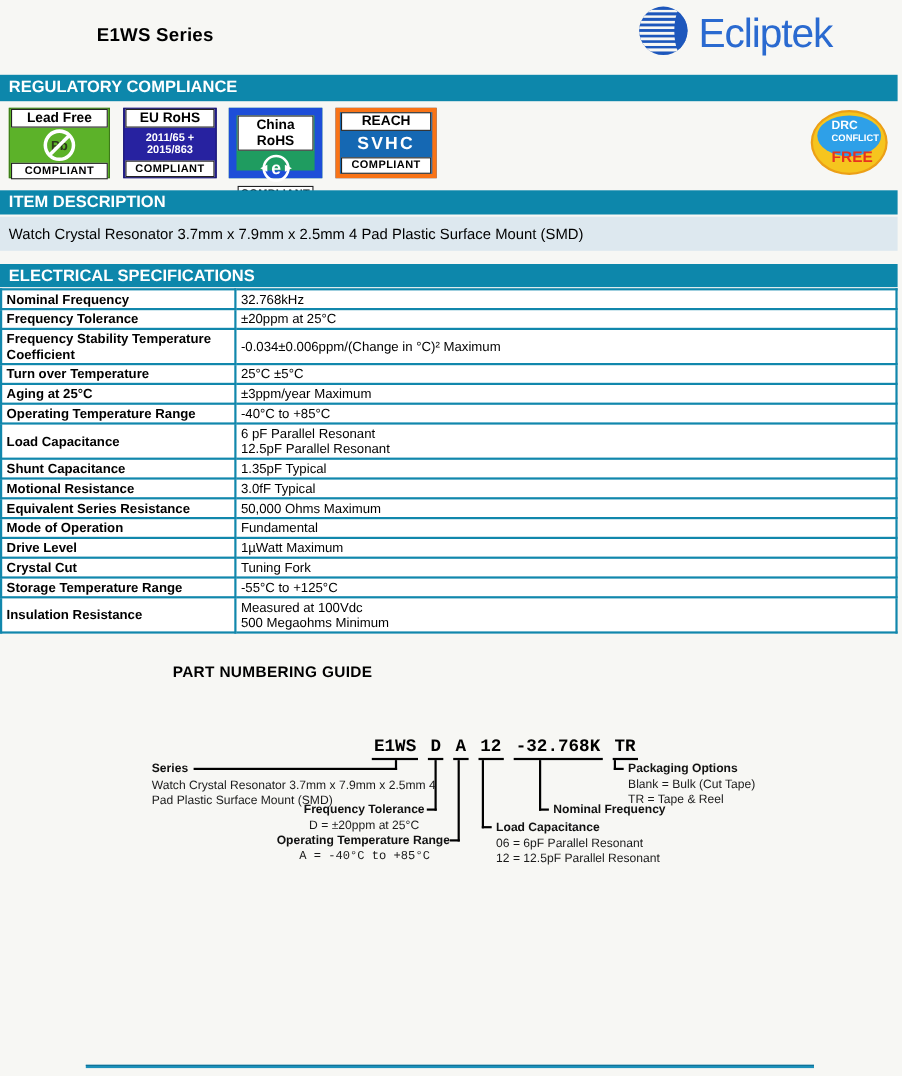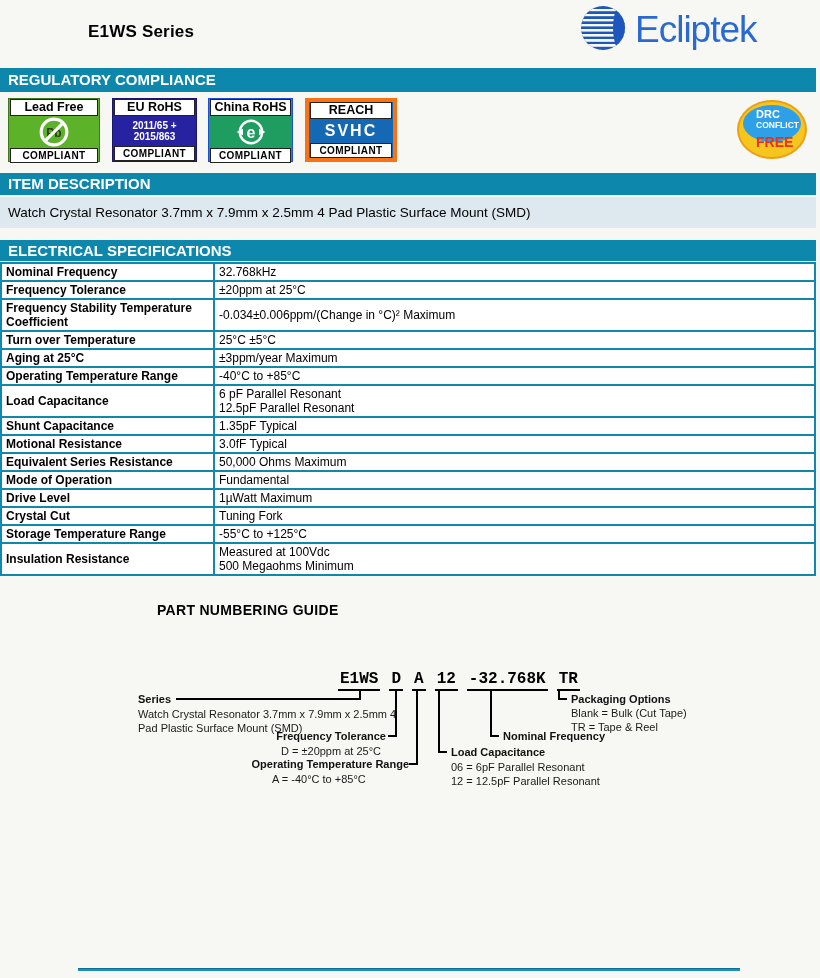--- a/index.html
+++ b/index.html
@@ -29,21 +29,21 @@
   .badge { top:98px; height:64px; padding:0; display:flex; flex-direction:column;
            justify-content:space-between; text-align:center; }
   .badge .bx { background:#fff; border:1px solid #222; font-weight:bold; margin:0 1px; }
   .badge .hdr { font-size:12.5px; line-height:15px; }
   .badge .ftr { font-size:10px; line-height:13px; letter-spacing:.4px; }
   .badge .mid { flex:1; display:flex; align-items:center; justify-content:center; color:#fff; }
 
   #badge-leadfree  { left:8px;   width:92px; background:#5cb229; border:1px solid #3c7a18; }
   #badge-eurohs    { left:112px; width:85px; background:#2722a0; border:1px solid #191670; }
   #badge-eurohs .mid { flex-direction:column; font-size:10px; font-weight:bold; line-height:11px;align-items:center; }
-  #badge-chinarohs { left:208px; width:85px; background:#1f9c60; border:1px solid #1d4ed8; }
+  #badge-chinarohs { left:208px; width:85px; background:#1f9c60; border:7px solid #1d4ed8; }
   #badge-reach     { left:305px; width:92px; background:#1568b3; border:4px solid #f97316; }
   #badge-reach .mid { font-size:16px; font-weight:bold; letter-spacing:2px; }
 
   
   .drc { left:737px; top:100px; width:70px; height:59px; background:#f6c51e;
          border:2px solid #ec9f16; border-radius:50%; }
   .drc-blue { position:absolute; left:4px; top:3px; width:58px; height:37px;
               background:#2ea0e8; border-radius:50%; }
   .drc span { position:absolute; width:100%; text-align:left; font-weight:bold; left:17px; }
   .drc-l1 { top:6px;  font-size:11px;  color:#fff; }
@@ -77,21 +77,21 @@
   #c-pkg     { left:558px; top:31px; width:9px;  height:9px;  border-left:2px solid #000;  border-bottom:2px solid #000; }
 
   .dl { position:absolute; white-space:nowrap; color:#1a1a1a; }
   .dl.b { font-weight:bold; color:#111; }
   #lbl-series  { left:138px; top:33px; }
   #d1-series   { left:138px; top:48px; }
   #d2-series   { left:138px; top:62px; }
   #lbl-freq    { right:434px; top:70px; }
   #d1-freq     { left:281px; top:85px; }
   #lbl-optemp  { right:411px; top:98px; }
-  #d1-optemp   { left:272px; top:113px; }
+  #d1-optemp   { left:272px; top:113px;font-family:Liberation Mono, monospace; }
   #lbl-loadcap { left:451px; top:86px; }
   #d1-loadcap  { left:451px; top:101px; }
   #d2-loadcap  { left:451px; top:115px; }
   #lbl-nomfreq { left:503px; top:70px; }
   #lbl-pkg     { left:571px; top:33px; }
   #d1-pkg      { left:571px; top:47px; }
   #d2-pkg      { left:571px; top:61px; }
 
   
   .footer-line { left:78px; top:968px; width:662px; height:3px;

